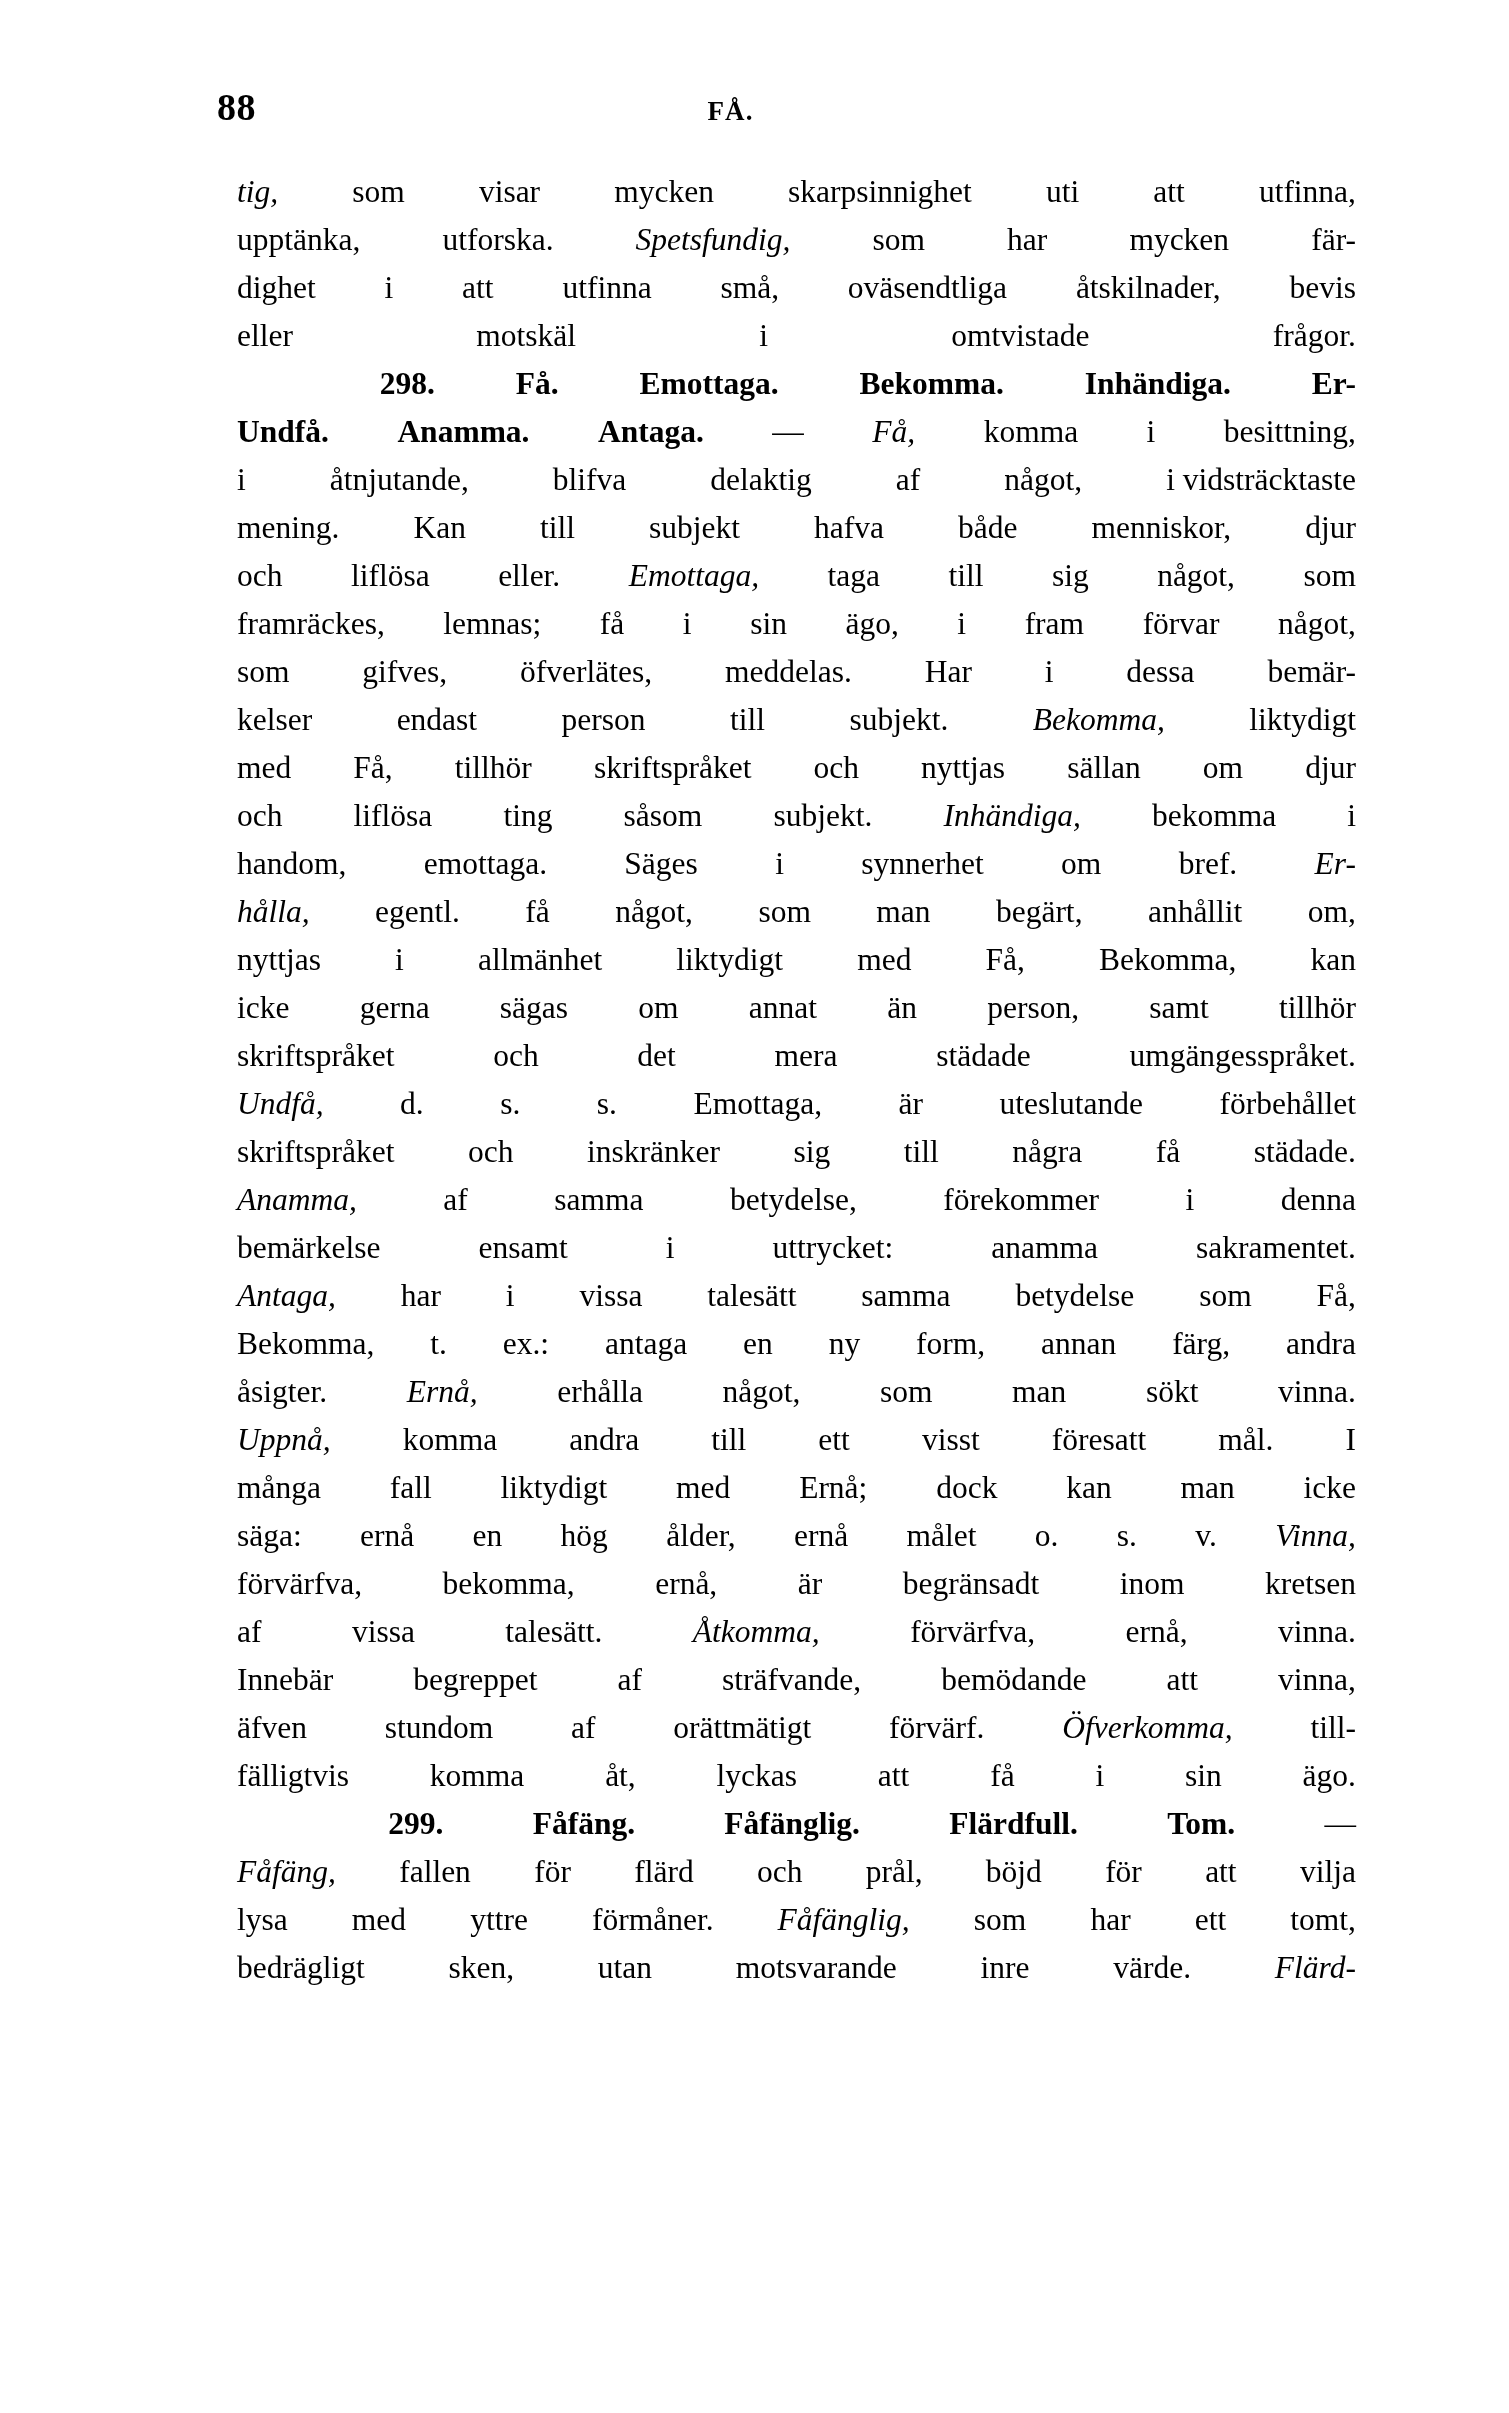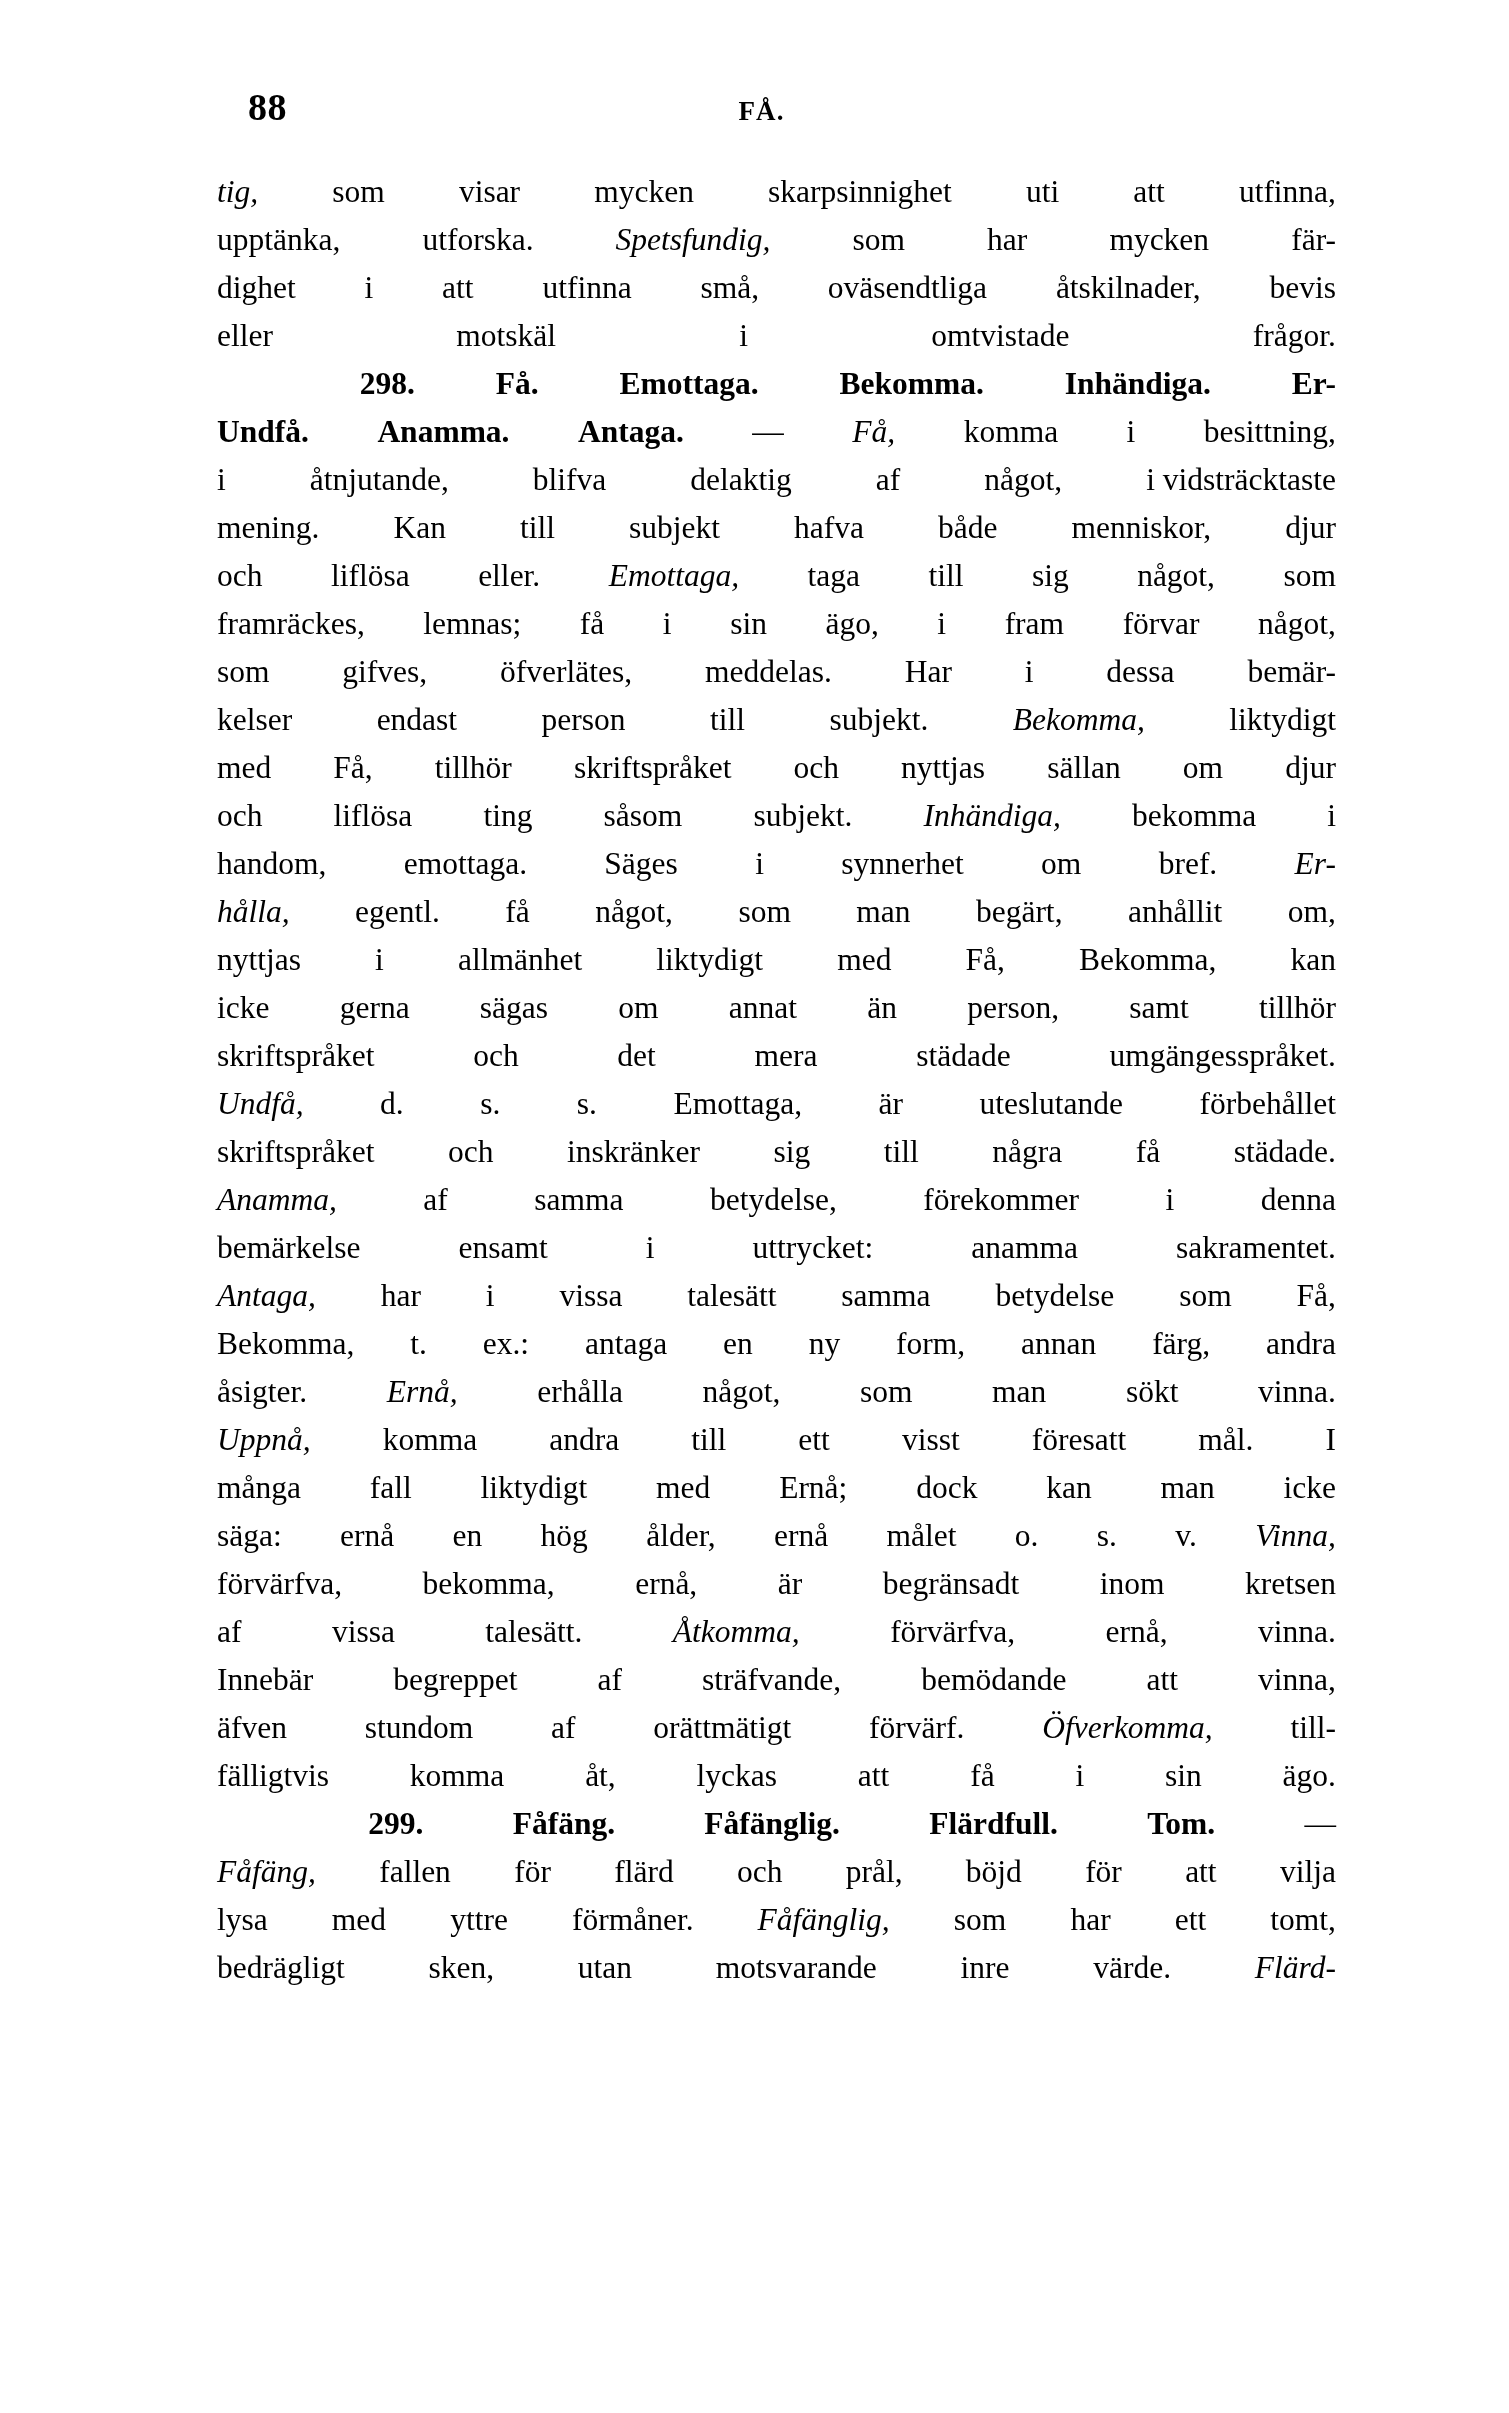--- a/index.html
+++ b/index.html
@@ -25,21 +25,20 @@
 
   
   .header {
     position: absolute;
     top: 88px;
     left: 217px;
     width: 1118px;
     height: 43px;
     display: flex;
     align-items: baseline;
-    margin-left: 31px;
   }
   .folio {
     font-size: 38px;
     font-weight: 700;
     letter-spacing: 0.6px;
     line-height: 1;
   }
   .runhead {
     flex: 1;
     text-align: center;
@@ -60,20 +59,21 @@
 
   .ln {
     display: flex;
     width: 100%;
     font-size: 31.5px;
     line-height: 48px;
     height: 48px;
     white-space: pre;
     align-items: baseline;
     overflow: visible;
+    margin-left: 20px;
   }
   
   .ln.just {
     justify-content: space-between;
   }
   
   .ln.flush {
     justify-content: space-between;
   }
 

